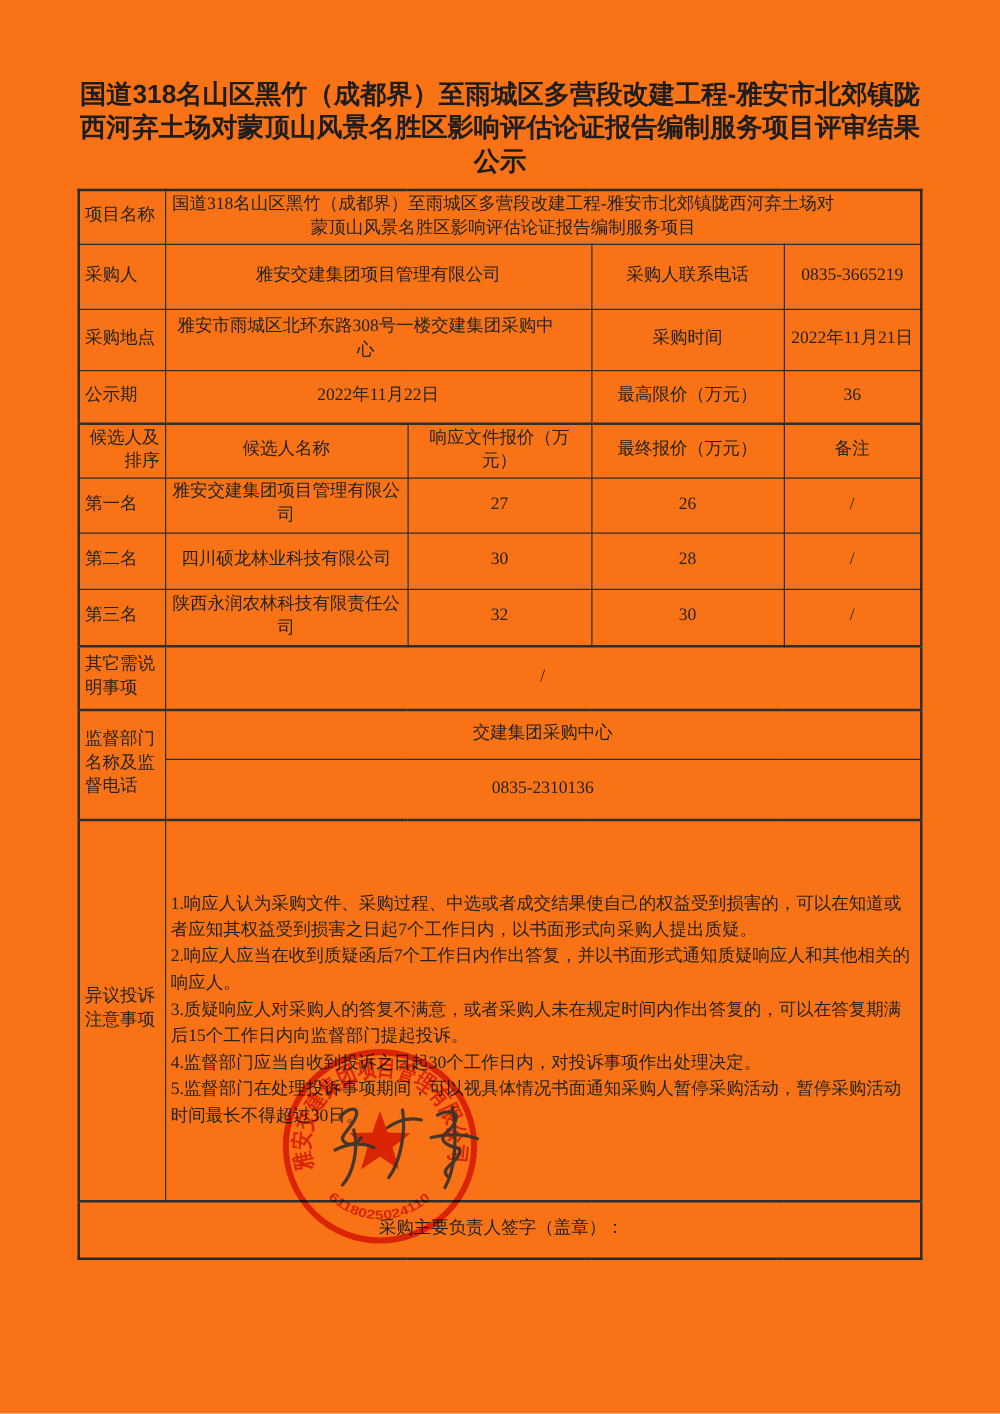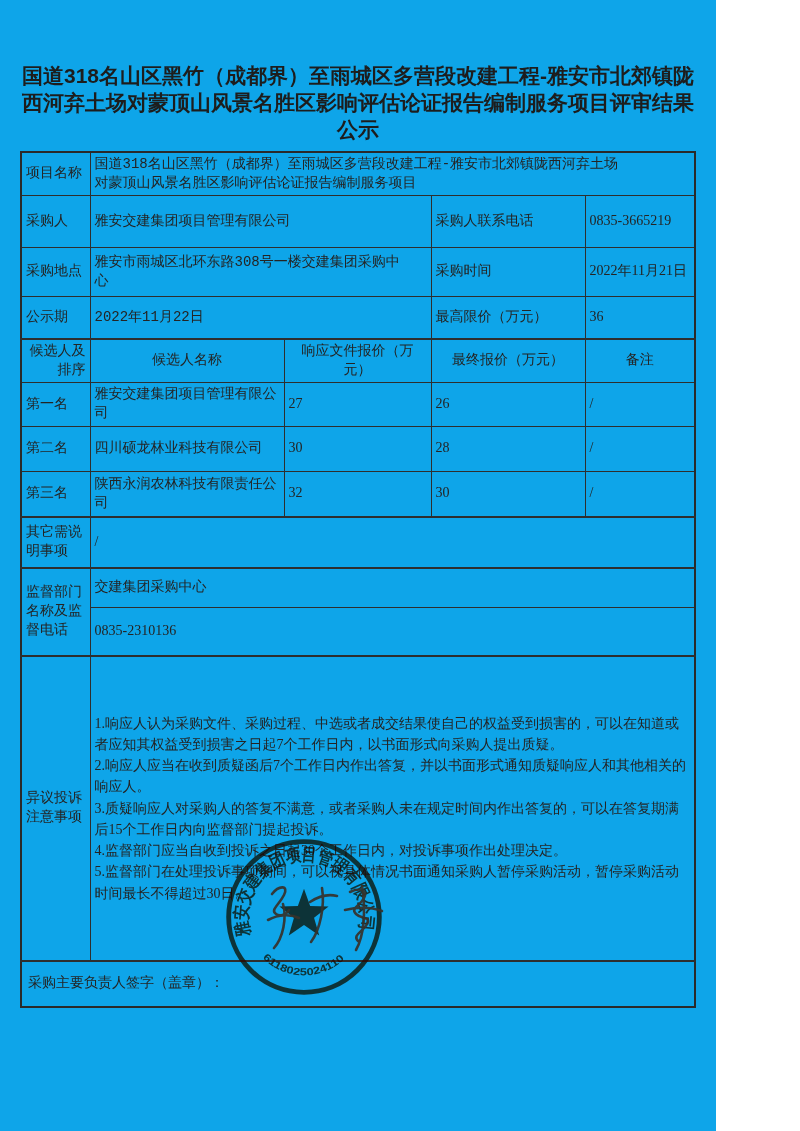--- a/index.html
+++ b/index.html
@@ -1,19 +1,19 @@
 <!DOCTYPE html>
 <html><head>
 <meta charset="utf-8">
 <style>
   html,body{margin:0;padding:0;background:#ffffff;}
   .page{
     position:relative;
-    width:716px;height:1131px;
-    background:#0ea5e9;
+    width:800px;height:1131px;
+    background:#f97316;
     font-family:"Liberation Serif","DejaVu Serif",serif;
     color:#222;
     overflow:hidden;
   }
   .doc-title{
     width:676px;
     margin:0 auto;
     padding-top:62px;
     font-family:"Liberation Sans","DejaVu Sans",sans-serif;
     font-weight:700;
@@ -35,22 +35,22 @@
   table.doc-table td, table.doc-table th{
     border:1px solid #2e2e2e;
     padding:2px 4px;
     vertical-align:middle;
     font-weight:normal;
     word-break:break-all;
   }
   table.doc-table{border:2px solid #2a2a2a;}
   tr.thick td, tr.thick th{border-top-width:2px;}
   td.lab{padding:2px 3px 2px 4px;text-align:left;}
-  td.ctr, th.ctr{}
-  td.val{text-align:left;font-family:Liberation Mono, monospace;}
+  td.ctr, th.ctr{text-align:center;}
+  td.val{text-align:center;}
   .clampA{display:block;max-width:532px;}
   .clampB{display:block;max-width:312px;}
   td.namecell{padding:2px 6px 2px 8px;}
   th.hdr3{padding:2px 12px;}
   .hr1 td{height:37px;}
   .hr2 td{height:47px;}
   .hr3 td{height:44px;}
   .hr4 td{height:37px;}
   .hr5 th{height:38px;}
   .hr6 td{height:39px;}

